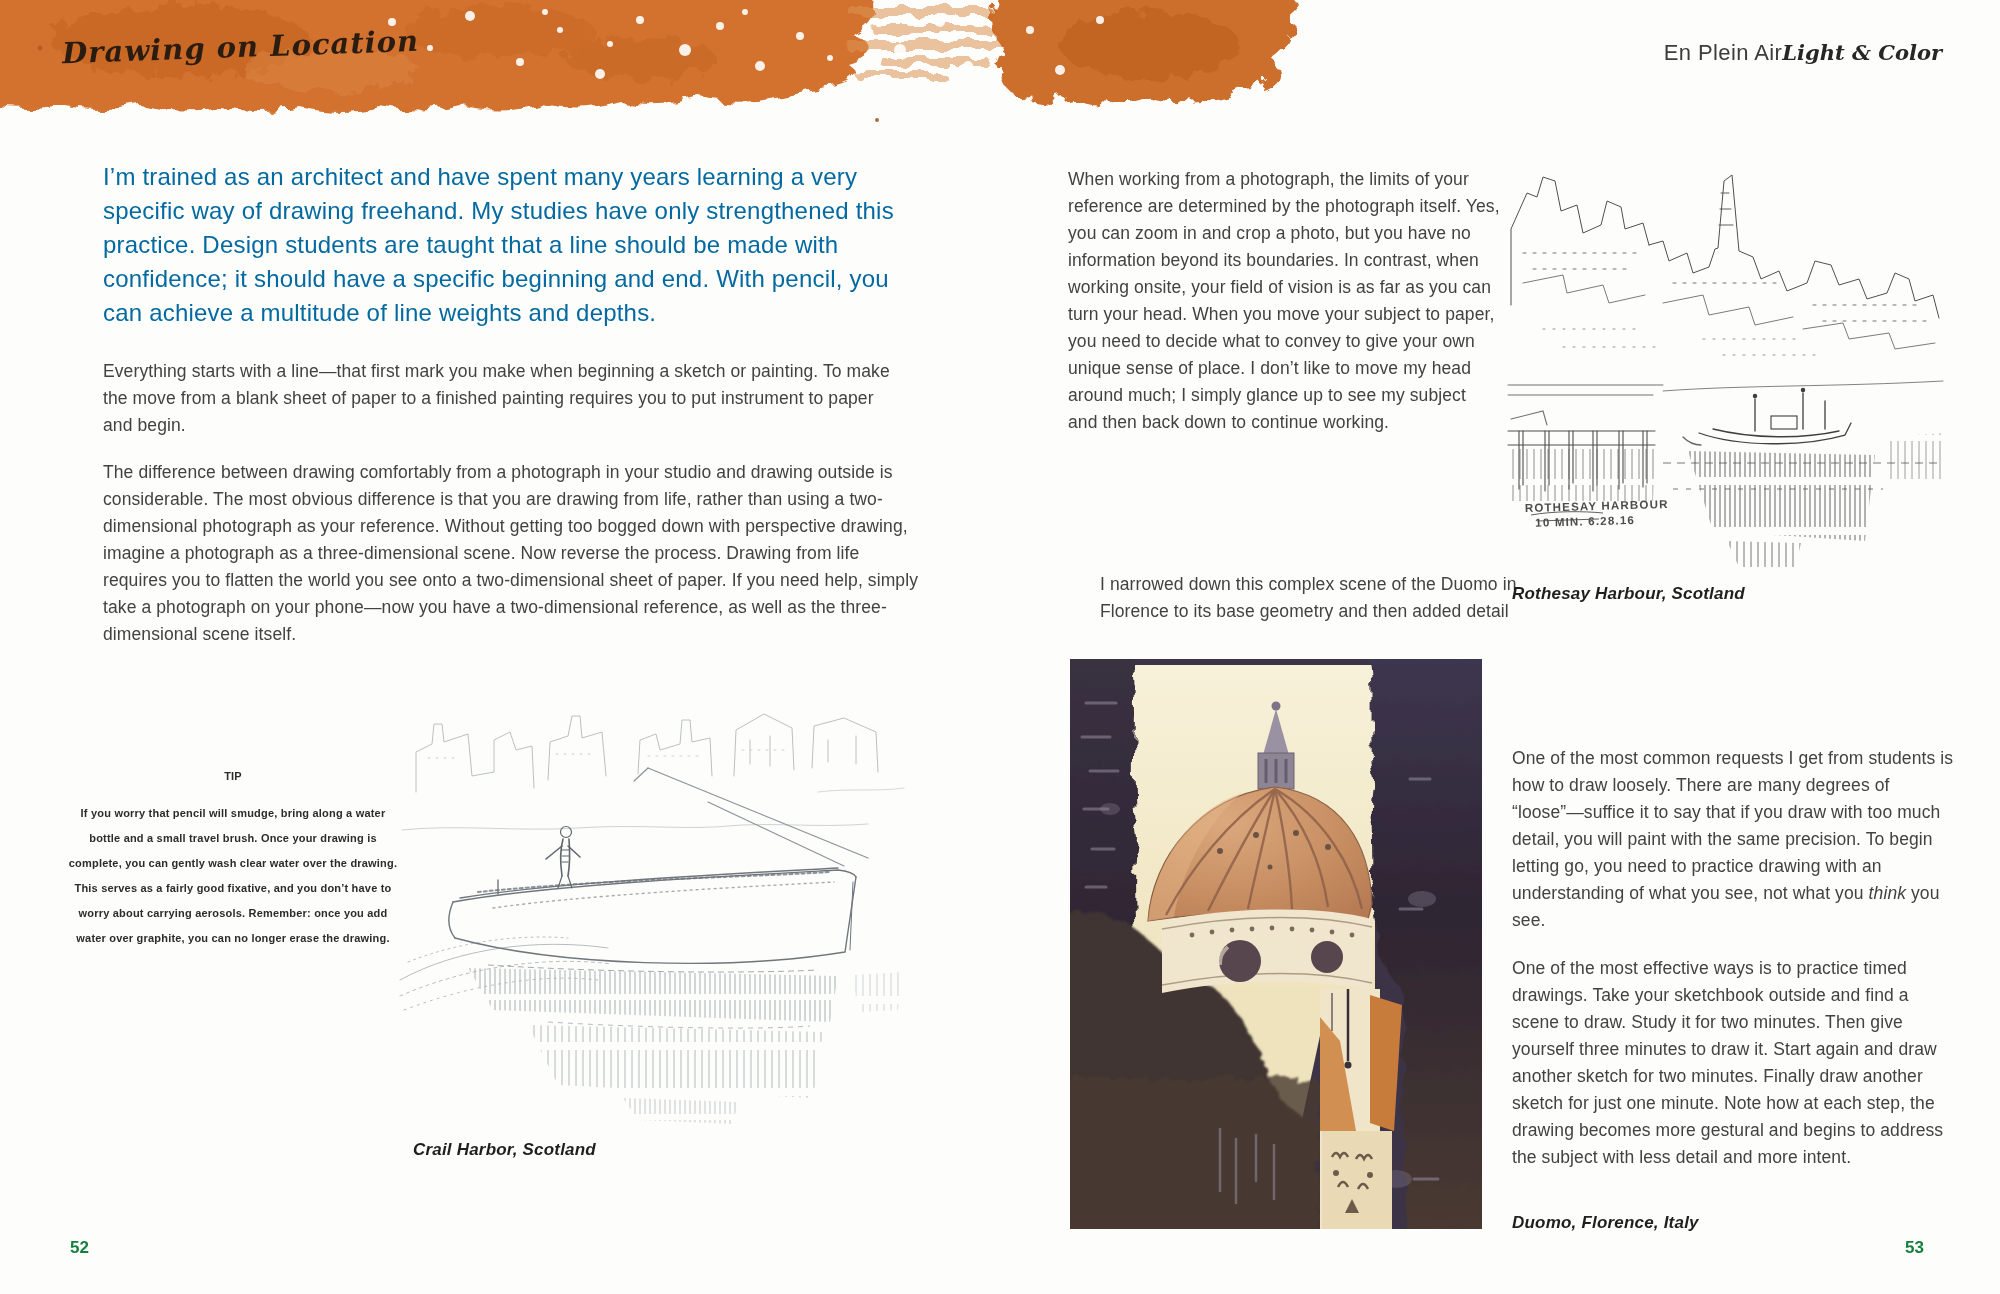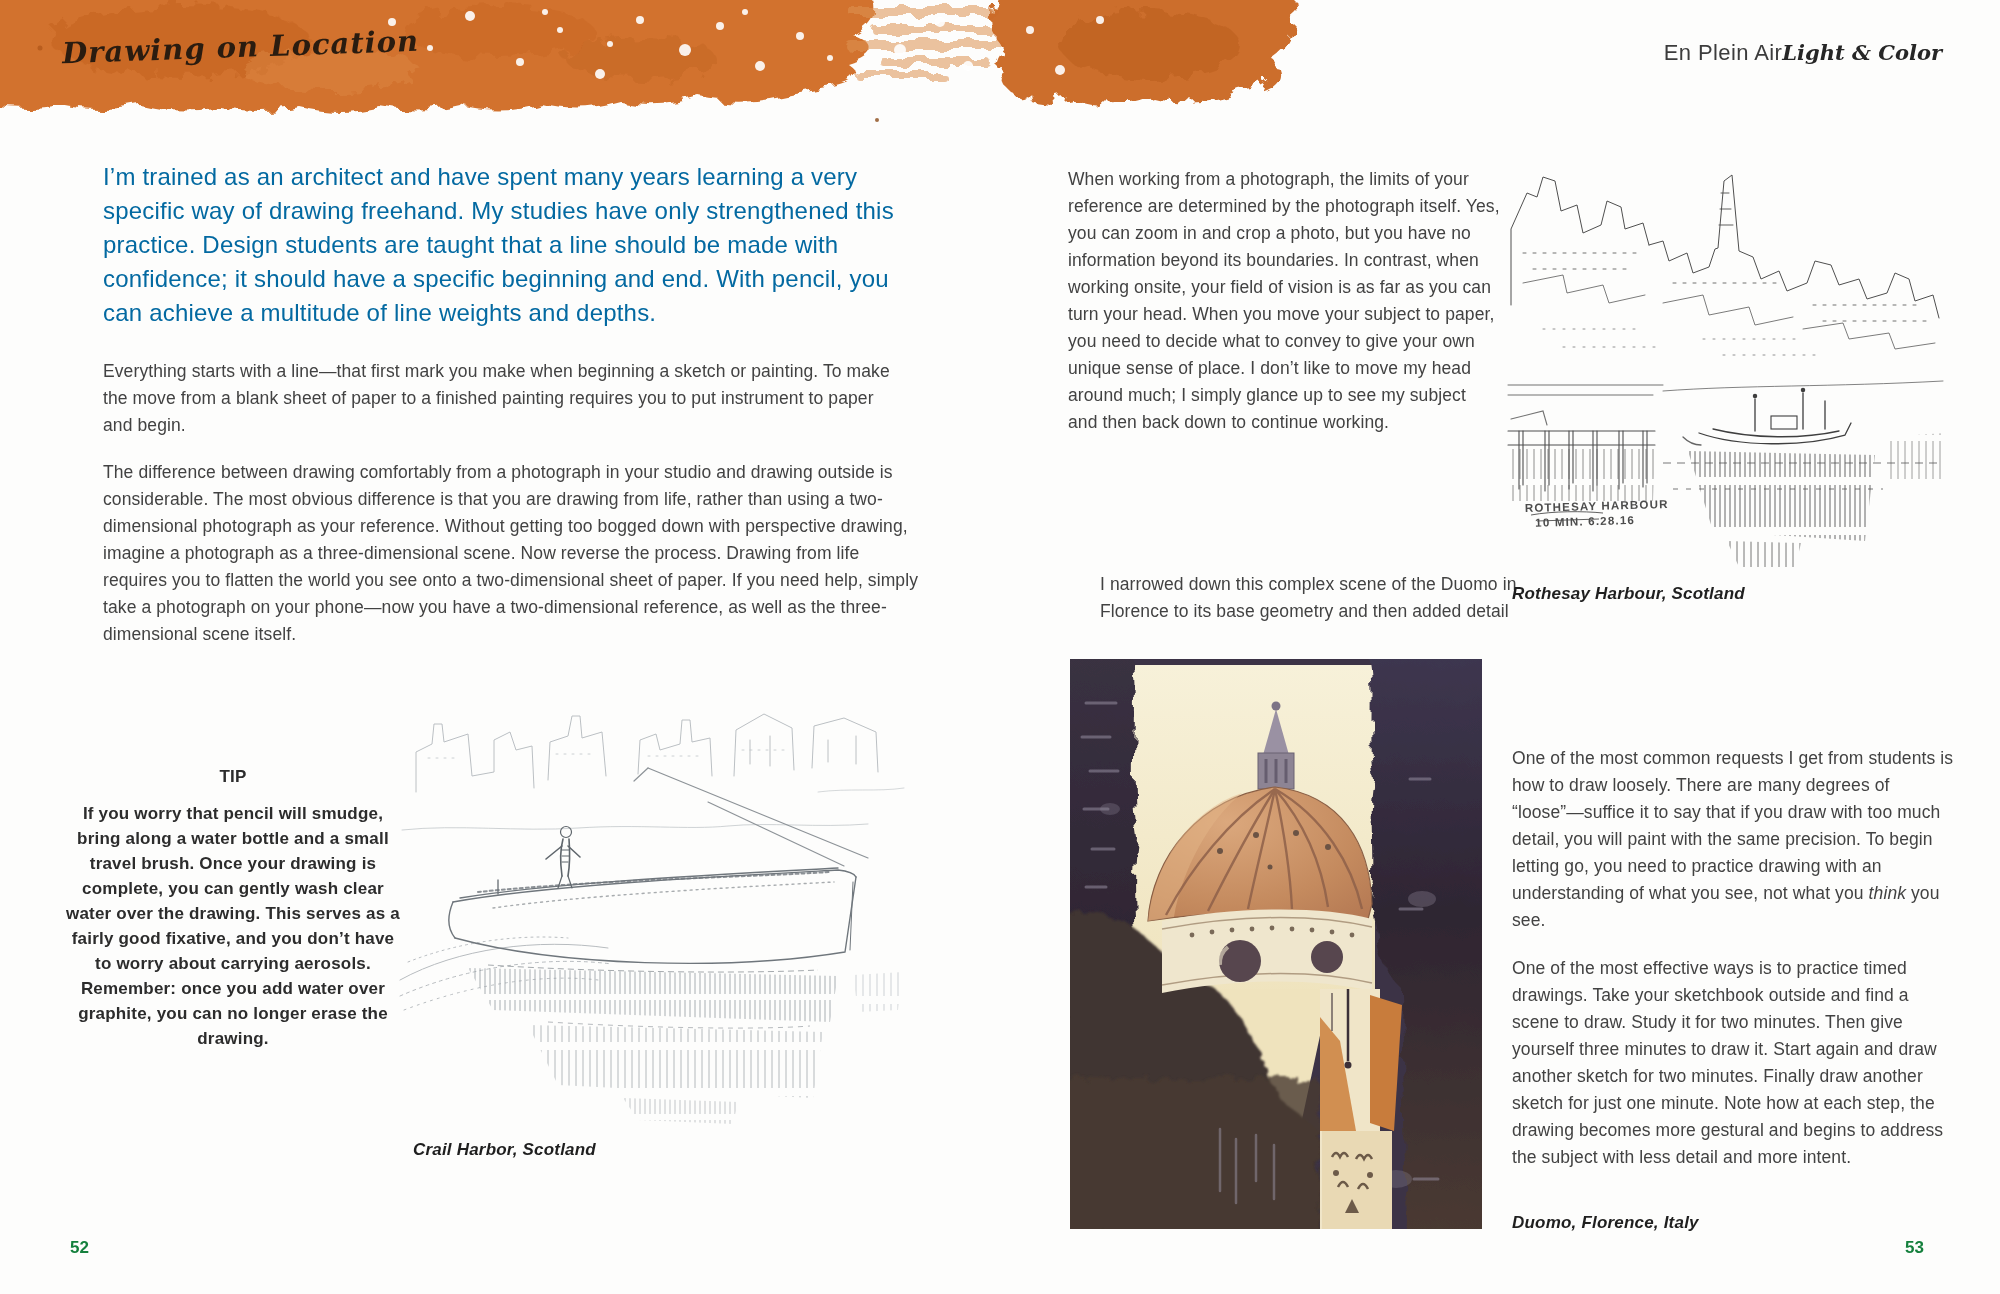--- a/index.html
+++ b/index.html
@@ -2,21 +2,21 @@
 <html><head>
 <meta charset="utf-8">
 <style>
   html,body{margin:0;padding:0;background:#e8e8e8;}
   .spread{position:relative;width:2000px;height:1294px;background:#fdfdfc;overflow:hidden;
           font-family:"Liberation Sans",sans-serif;color:#3f3f3f;}
   .abs{position:absolute;}
   p{margin:0;}
   .body-txt{font-size:17.5px;line-height:27px;color:#424242;letter-spacing:.1px;}
   .intro-txt{font-size:24px;line-height:34px;color:#0369a1;letter-spacing:.2px;}
-  .tip-block{text-align:center;font-weight:bold;font-size:17px;line-height:25px;color:#2c2c2c;letter-spacing:.2px;}
+  .tip-block{text-align:center;font-weight:bold;font-size:11px;line-height:25px;color:#2c2c2c;letter-spacing:.2px;}
   .tip-head{margin-bottom:12px;}
   .caption{font-size:17px;font-weight:bold;font-style:italic;color:#1f1f1f;letter-spacing:.2px;}
   .pageno{font-size:17px;font-weight:bold;color:#15803d;}
   .script{font-family:"DejaVu Serif",serif;font-style:italic;font-weight:bold;}
   .hdr-left{left:62px;top:30px;font-size:29px;color:#2a1c10;transform:rotate(-2deg);letter-spacing:1px;}
   .hdr-right{right:58px;top:40px;display:flex;align-items:baseline;}
   .hdr-right-plain{font-size:22px;color:#3c3c3c;letter-spacing:.4px;}
   .hdr-right-script{font-size:21px;color:#262626;}
   .it{font-style:italic;}
   .annot{position:absolute;font-size:11.5px;line-height:15px;color:#4c4c4c;letter-spacing:1.2px;

